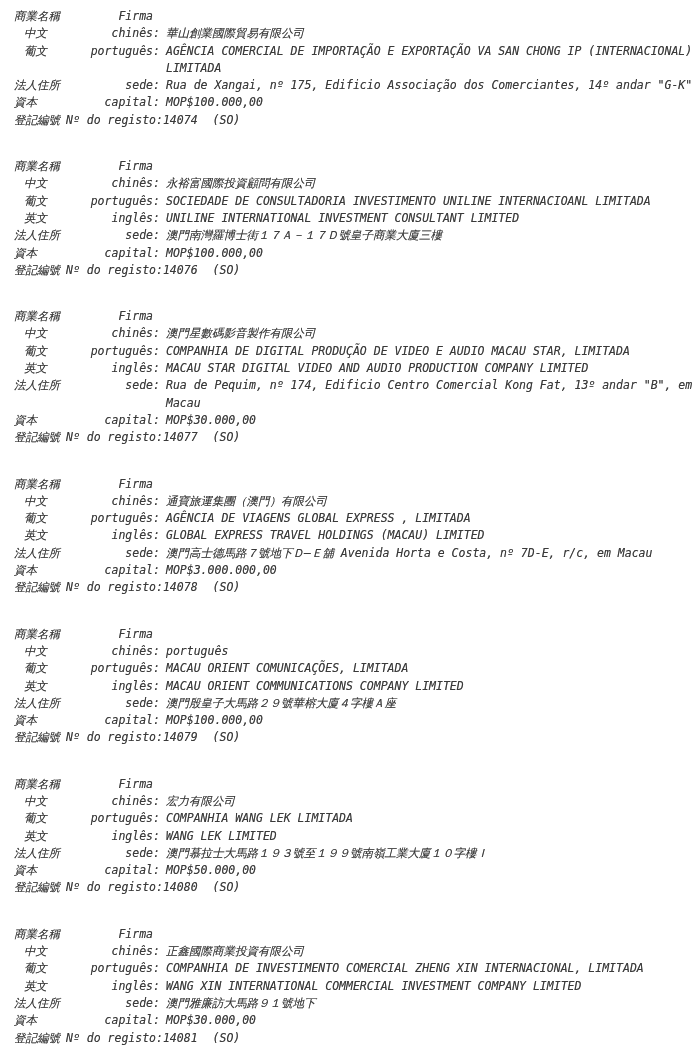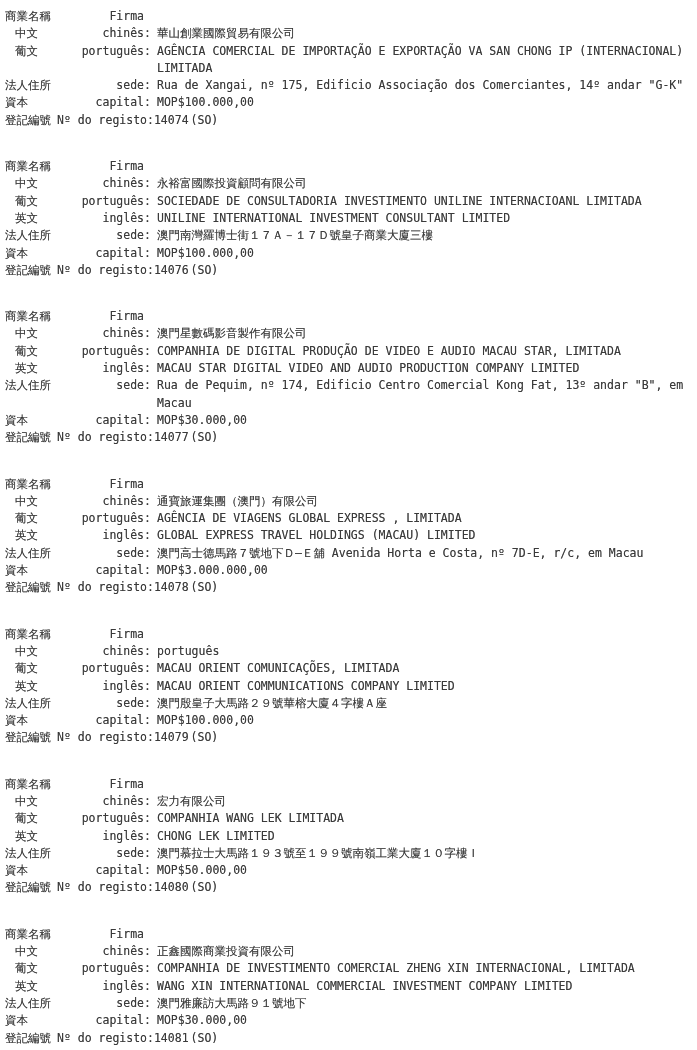--- a/index.html
+++ b/index.html
@@ -10,23 +10,24 @@
   body {
     width: 697px;
     height: 1050px;
     overflow: hidden;
     font-family: "DejaVu Sans Mono", "Liberation Mono", monospace;
     font-size: 11.5px;
     color: #3a3a3a;
     text-shadow: 0 0 0.4px rgba(60,60,60,0.55);
   }
   .doc {
-    padding: 8px 4px 0 5px;
+    padding: 8px 4px 0 14px;
     box-sizing: border-box;
     width: 697px;
+    font-style: italic;
   }
   .record {
     margin-bottom: 29px;
   }
   .record:last-child {
     margin-bottom: 0;
   }
   .row {
     display: flex;
     align-items: flex-start;
@@ -61,21 +62,21 @@
     flex: none;
     width: 52px;
     white-space: nowrap;
   }
   .reg .rp {
     flex: none;
     white-space: nowrap;
   }
   .reg .rn {
     flex: none;
-    margin-right: 2px;
+    margin-right: 15px;
   }
   .reg .rc {
     flex: none;
   }
 </style>
 </head>
 <body>
 
 <div class="doc">
 
@@ -302,21 +303,21 @@
     <div class="row">
       <span class="lz ind">葡文</span>
       <span class="lp">português</span>
       <span class="colon">:</span>
       <span class="v">COMPANHIA WANG LEK LIMITADA</span>
     </div>
     <div class="row">
       <span class="lz ind">英文</span>
       <span class="lp">inglês</span>
       <span class="colon">:</span>
-      <span class="v">CHONG LEK LIMITED</span>
+      <span class="v">WANG LEK LIMITED</span>
     </div>
     <div class="row">
       <span class="lz">法人住所</span>
       <span class="lp">sede</span>
       <span class="colon">:</span>
       <span class="v">澳門慕拉士大馬路１９３號至１９９號南嶺工業大廈１０字樓Ｉ</span>
     </div>
     <div class="row">
       <span class="lz">資本</span>
       <span class="lp">capital</span>

